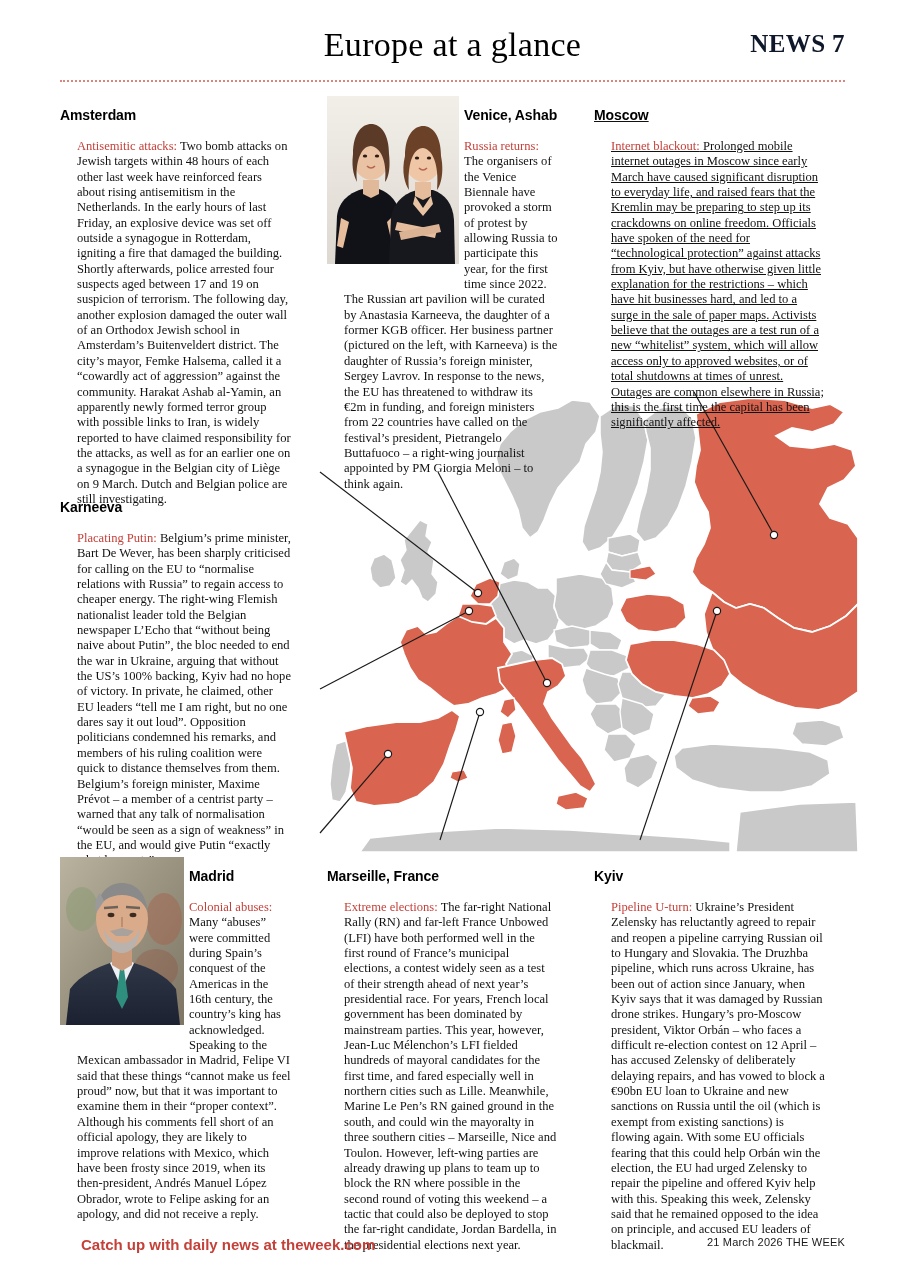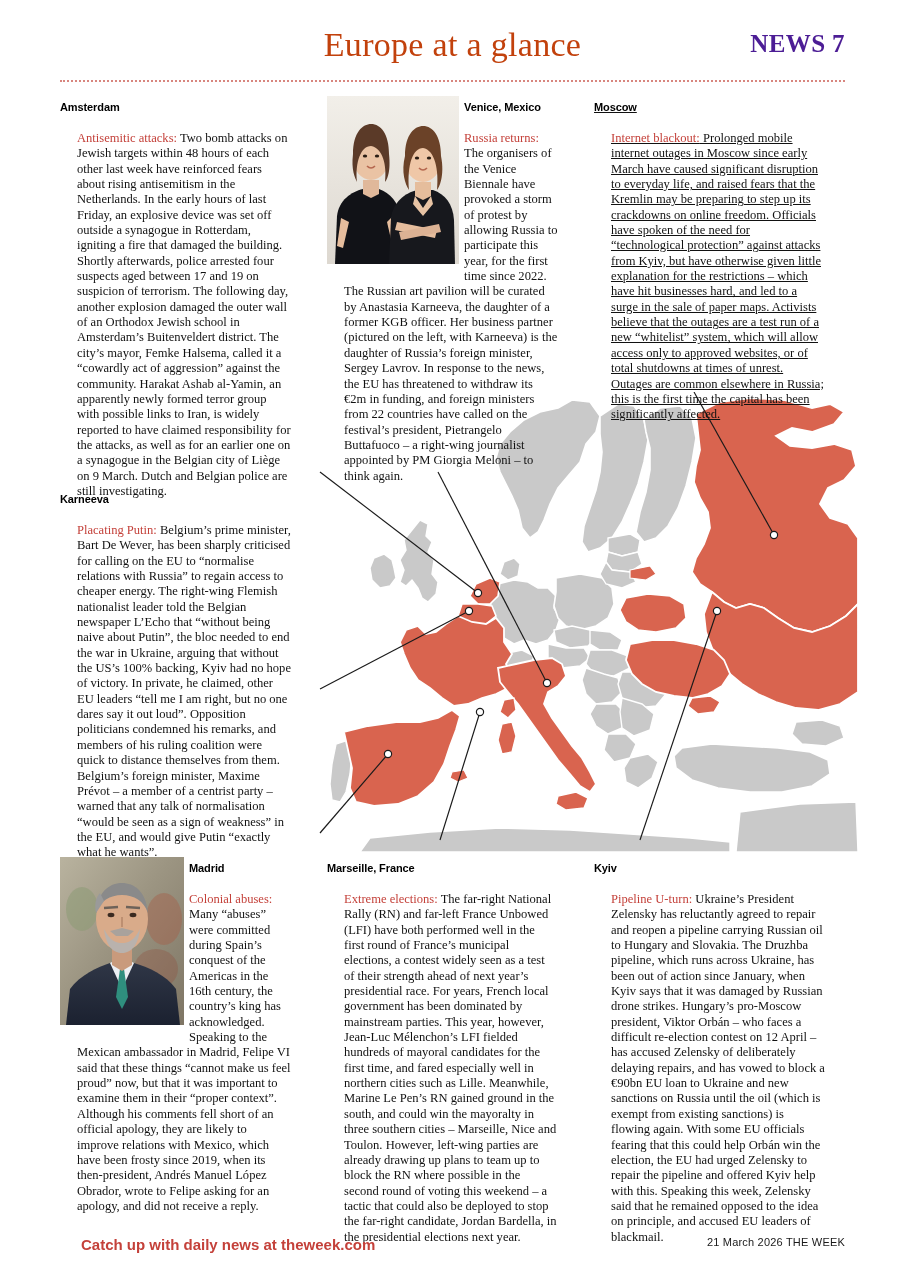--- a/index.html
+++ b/index.html
@@ -29,31 +29,31 @@
     width: 785px;
     height: 52px;
   }
   .masthead-title {
     position: absolute;
     left: 0; right: 0; top: 0;
     text-align: center;
     font-family: "Liberation Serif", serif;
     font-size: 34px;
     letter-spacing: 0.3px;
-    color: #c2410c;
+    color: #000000;
     font-weight: 400;
     line-height: 42px;
   }
   .masthead-section {
     position: absolute;
     right: 0; top: 6px;
     font-family: "Liberation Serif", serif;
     font-size: 25px;
     font-weight: 700;
-    color: #4c1d95;
+    color: #0f172a;
     letter-spacing: 0.4px;
   }
   .rule-dotted {
     position: absolute;
     left: 60px; top: 80px;
     width: 785px;
     height: 2px;
     border-top: 2px dotted #d8867f;
   }
 
@@ -65,24 +65,24 @@
     line-height: 15.35px;
     text-align: left;
   }
   .col-1 { left: 60px; }
   .col-2 { left: 327px; }
   .col-3 { left: 594px; }
 
   .sec-head {
     font-family: "Liberation Sans", sans-serif;
     font-weight: bold;
-    font-size: 11px;
+    font-size: 14px;
     line-height: 14px;
     color: #000;
-    margin: 4px 0 1px 0;
+    margin: 12px 0 1px 0;
     letter-spacing: -0.1px;
   }
   .lead {
     color: #c4413a;
     font-weight: 400;
   }
   p.body {
     margin: 17px;
     text-align: left;
     hyphens: none;
@@ -348,21 +348,21 @@
       <path d="M70 126 L110 134 L108 142 L68 134 Z" fill="#e6bd9d"></path>
       <path d="M72 136 L112 128 L114 136 L74 144 Z" fill="#dcb294"></path>
 
       <path d="M88 100 L96 112 L104 100 L106 108 L96 120 L86 108 Z" fill="#e8c3a4"></path>
     </svg>
   </div>
 
   <div class="col col-2" style="top:96px; width:248px;">
     <div class="clearfix">
       <div class="floatbox floatbox-venice"></div>
-      <div class="sec-head">Venice, Mexico</div>
+      <div class="sec-head">Venice, Ashab</div>
       <p class="body"><span class="lead">Russia returns:</span><span> The organisers of the Venice Biennale have provoked a storm of protest by allowing Russia to participate this year, for the first time since 2022. The Russian art pavilion will be curated by Anastasia Karneeva, the daughter of a former KGB officer. Her business partner (pictured on the left, with Karneeva) is the daughter of Russia’s foreign minister, Sergey Lavrov. In response to the news, the EU has threatened to withdraw its €2m in funding, and foreign ministers from 22 countries have called on the festival’s president, Pietrangelo Buttafuoco – a right-wing journalist appointed by PM Giorgia Meloni – to think again.</span></p>
     </div>
   </div>
 
   <div class="col col-2" style="top:857px;">
     <div class="sec-head">Marseille, France</div>
     <p class="body"><span class="lead">Extreme elections:</span><span> The far-right National Rally (RN) and far-left France Unbowed (LFI) have both performed well in the first round of France’s municipal elections, a contest widely seen as a test of their strength ahead of next year’s presidential race. For years, French local government has been dominated by mainstream parties. This year, however, Jean-Luc Mélenchon’s LFI fielded hundreds of mayoral candidates for the first time, and fared especially well in northern cities such as Lille. Meanwhile, Marine Le Pen’s RN gained ground in the south, and could win the mayoralty in three southern cities – Marseille, Nice and Toulon. However, left-wing parties are already drawing up plans to team up to block the RN where possible in the second round of voting this weekend – a tactic that could also be deployed to stop the far-right candidate, Jordan Bardella, in the presidential elections next year.</span></p>
   </div>
 
   <div class="col col-3" style="top:96px;text-decoration:underline;">

